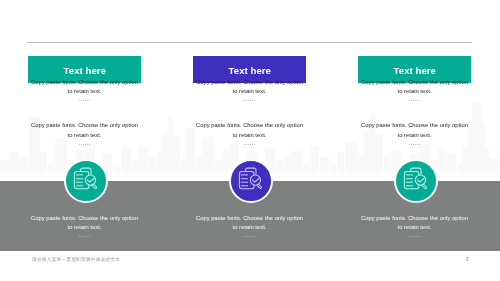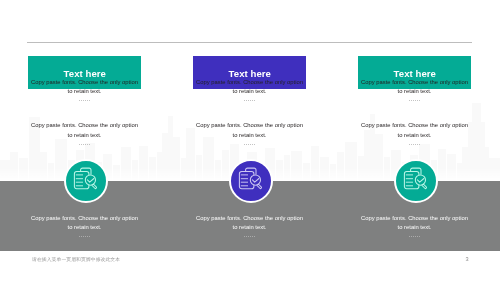--- a/index.html
+++ b/index.html
@@ -7,21 +7,21 @@
   body{width:500px;height:281px;background:#ffffff;
        font-family:"Liberation Sans",sans-serif;overflow:hidden;}
   .slide{position:relative;width:500px;height:281px;background:#ffffff;overflow:hidden;}
 
   .city{position:absolute;left:0;top:99px;width:500px;height:82px;}
   .gray-band{position:absolute;left:0;top:181px;width:500px;height:70px;background:#7f8080;}
   .top-rule{position:absolute;left:27px;top:42px;width:445px;height:1px;background:#bdbdbd;}
 
   .c1{left:28px;} .c2{left:193px;} .c3{left:358px;}
 
-  .titlebar{position:absolute;top:56px;height:33px;width:113px;
+  .titlebar{position:absolute;top:56px;height:27px;width:113px;
             display:flex;align-items:center;justify-content:center;}
   .titlebar .tb-label{color:#ffffff;font-size:9.6px;font-weight:bold;
                       letter-spacing:.05px;line-height:1;position:relative;top:.9px;left:.3px;}
 
   .para{position:absolute;width:113px;text-align:center;font-size:5.85px;
         line-height:9.6px;color:#231f20;white-space:nowrap;}
   .para .dots{display:block;font-size:0;line-height:0;height:8px;position:relative;}
   .para .dots::after{content:"";position:absolute;left:50%;margin-left:-6px;top:3.5px;
        width:12px;height:1px;
        background:repeating-linear-gradient(to right,rgba(130,130,130,.48) 0 1px,transparent 1px 2px);}

